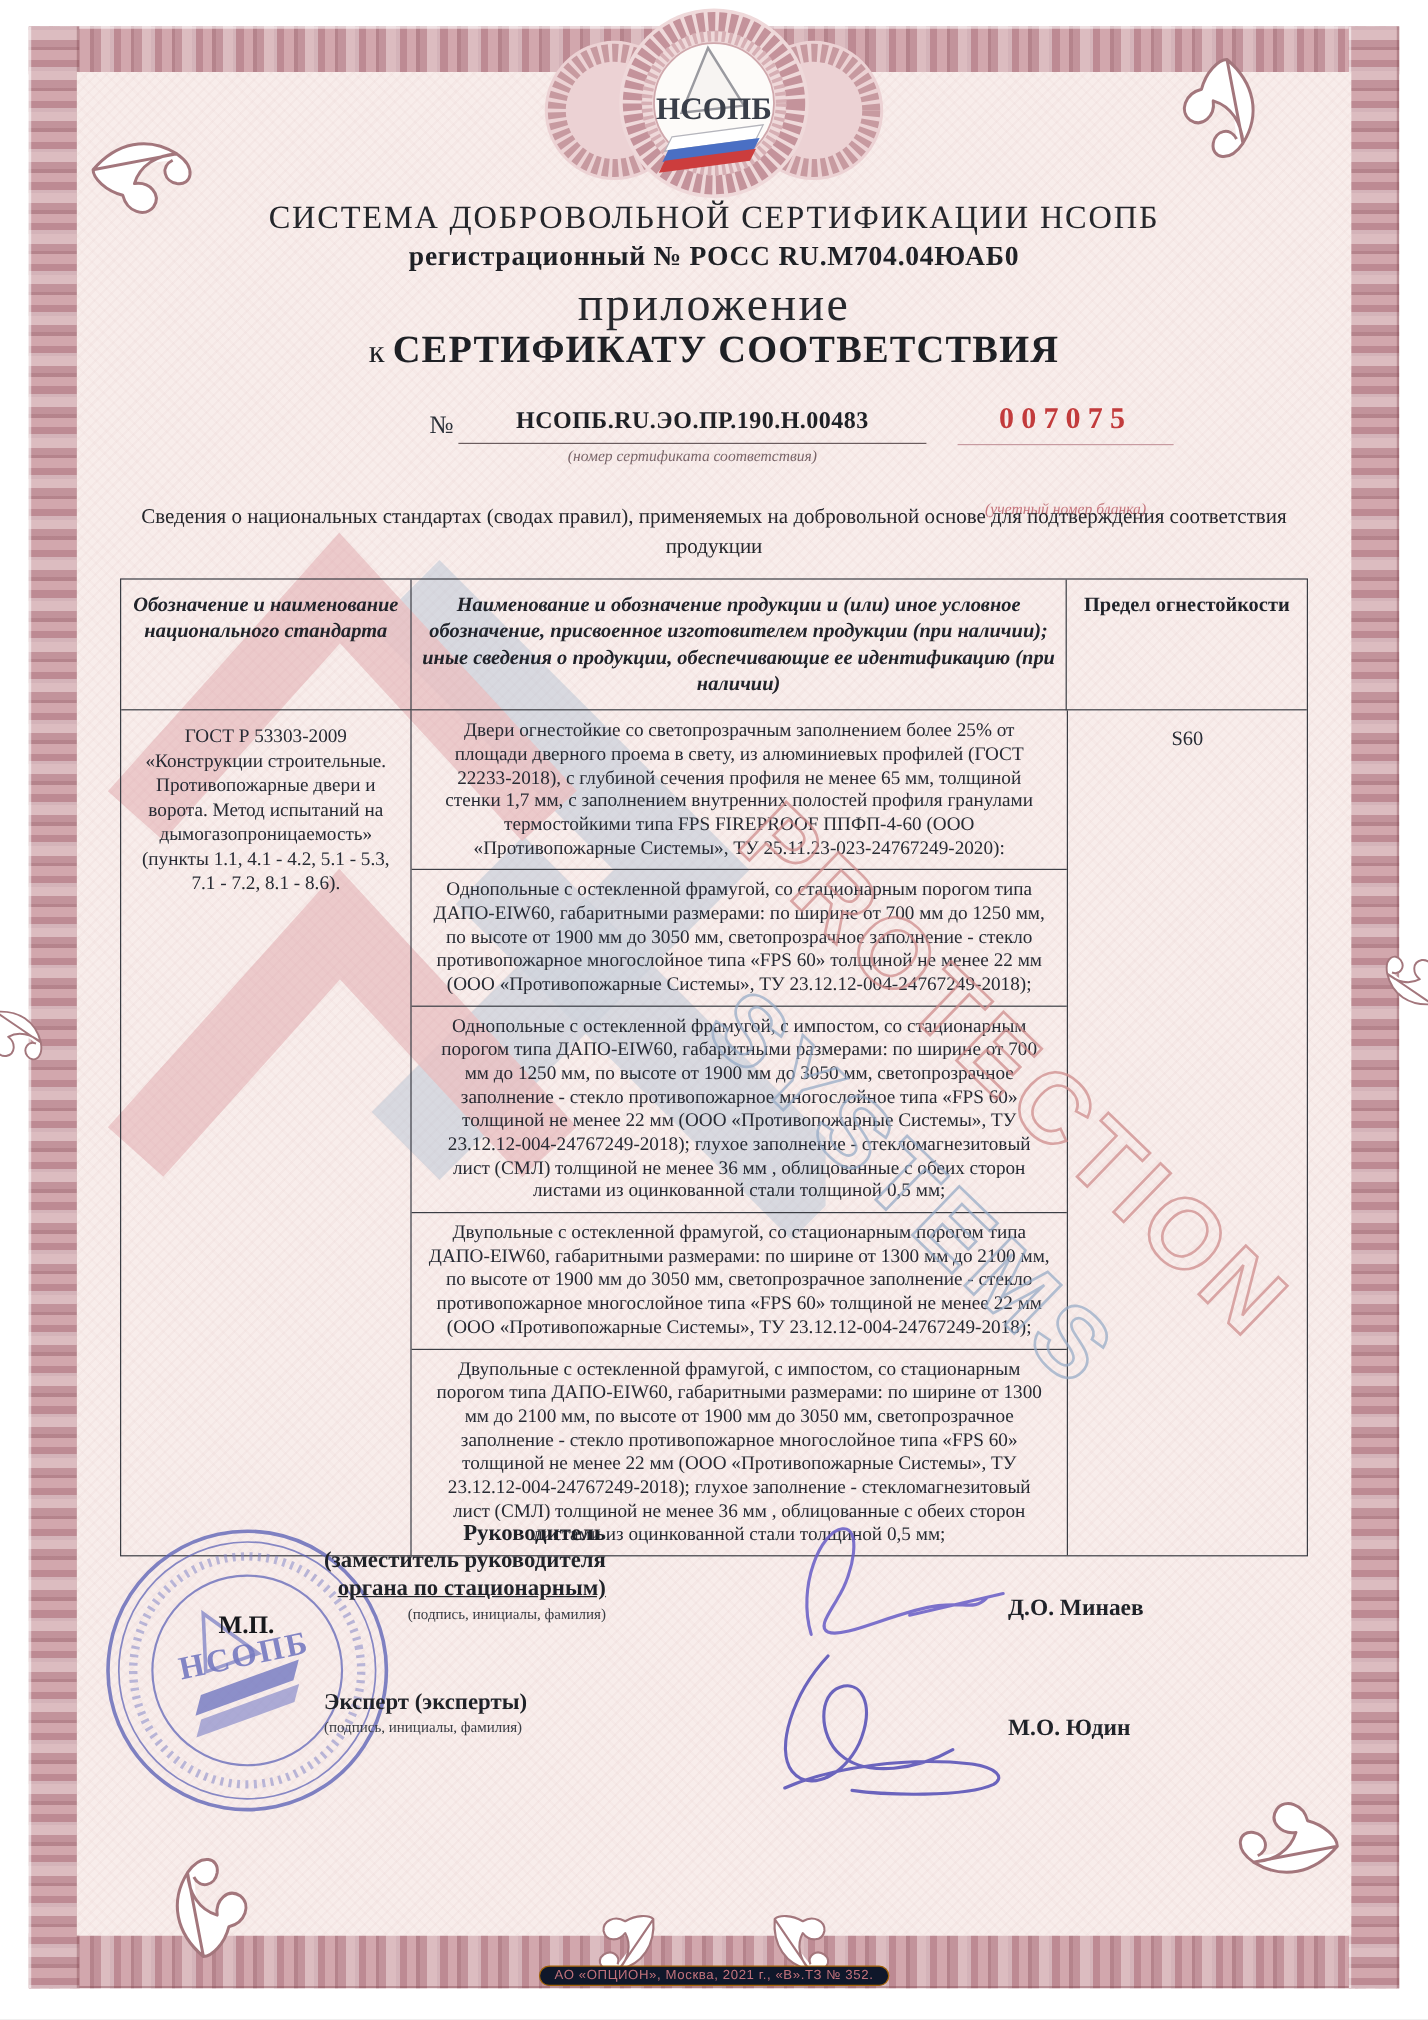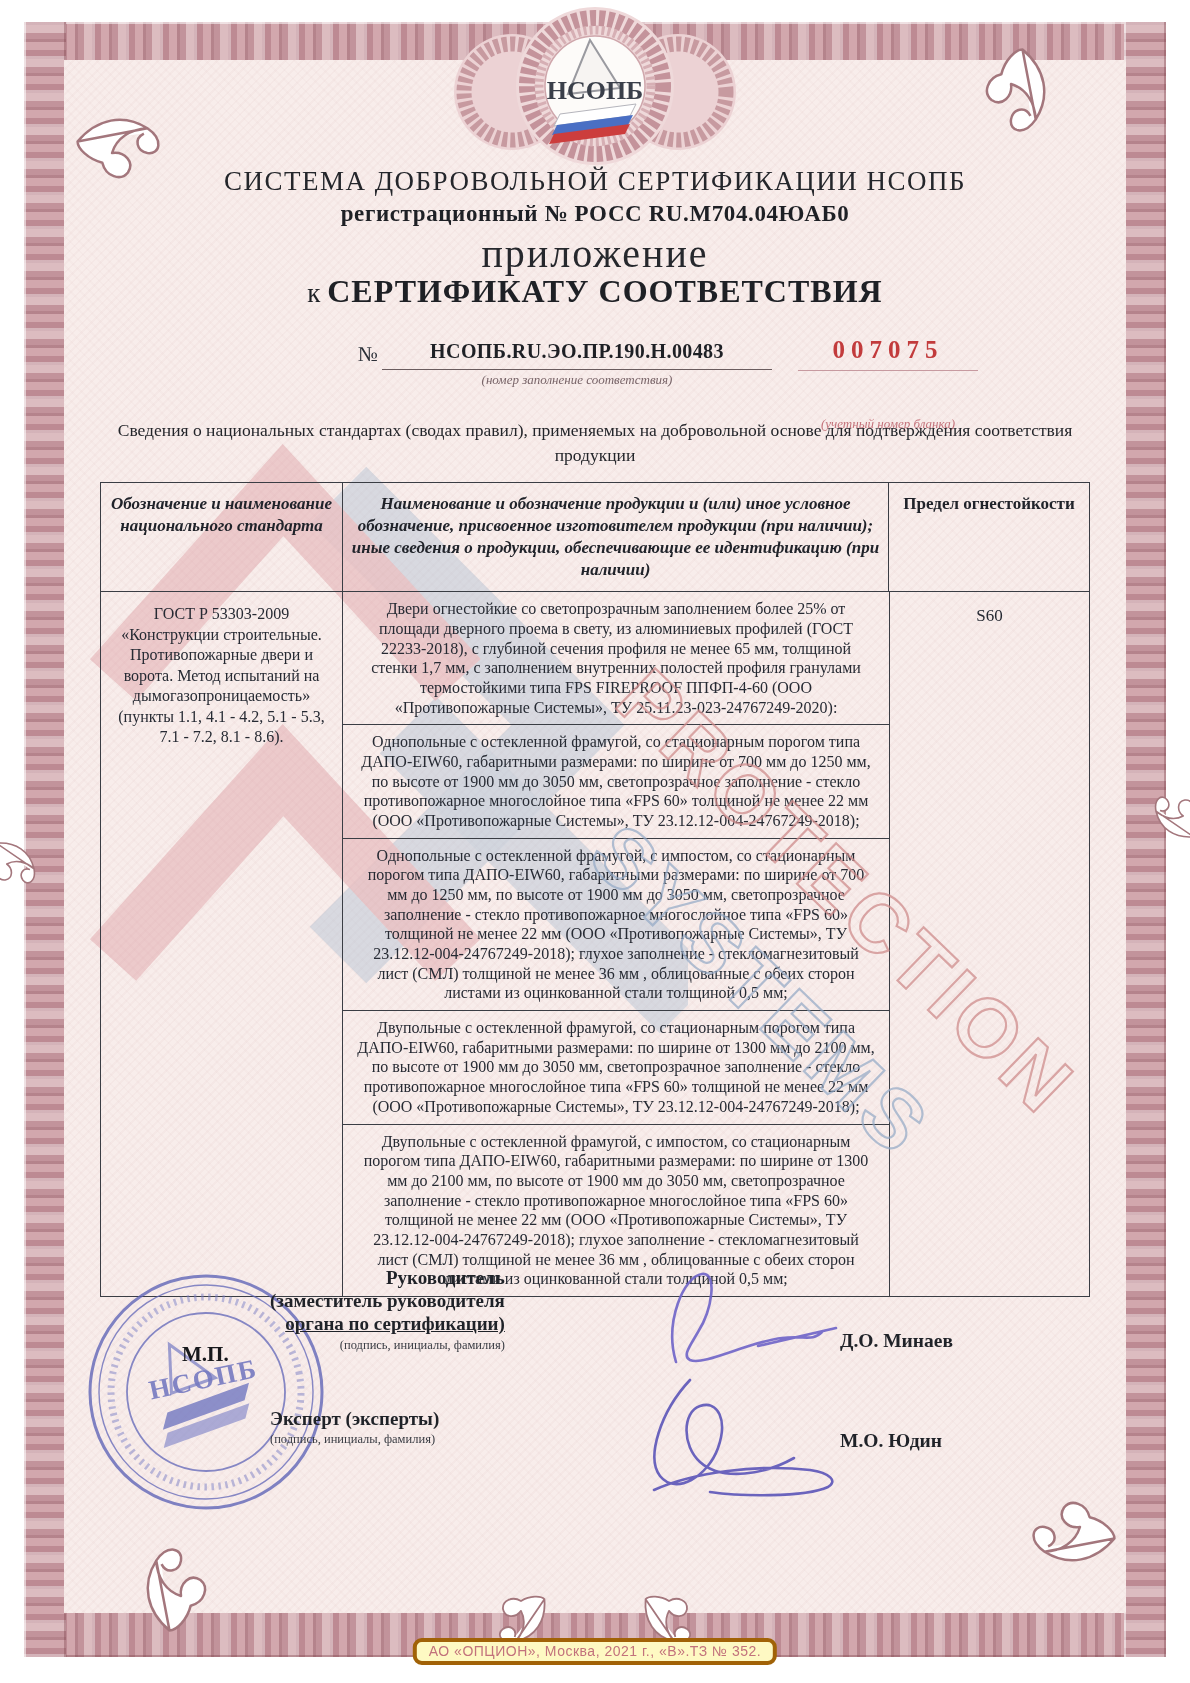--- a/index.html
+++ b/index.html
@@ -87,23 +87,23 @@
   .mp-label{position:absolute;left:146px;top:1342px;z-index:6;
       font-size:21px;font-weight:bold;color:#17181c;margin-left:36px;}
   
   .rosette{position:absolute;left:50%;transform:translateX(-50%);top:4px;z-index:4;}
   .logo-wm{position:absolute;left:88px;top:425px;z-index:2;opacity:.5;}
   .text-wm{position:absolute;left:0;top:0;width:1190px;height:1683px;z-index:4;pointer-events:none;}
   .stamp{position:absolute;left:80px;top:1266px;z-index:5;opacity:.92;}
   .sigs{position:absolute;left:598px;top:1262px;z-index:5;}
   .footer-pill{
     position:absolute;left:50%;transform:translateX(-50%);top:1638px;z-index:6;
-    background:#fef9c3;border:4px solid #a16207;border-radius:9px;
+    background:#0f172a;border:1px solid #a16207;border-radius:9px;
     padding:1px 12px 2px;font-family:"Liberation Sans", sans-serif;
-    font-size:14px;letter-spacing:.5px;color:#c2727c;white-space:nowrap;
+    font-size:11px;letter-spacing:.5px;color:#c2727c;white-space:nowrap;
   }
   .orns{position:absolute;left:0;top:0;width:1190px;height:1683px;z-index:2;pointer-events:none;}
 </style>
 </head>
 <body>
 
 <div class="page">
 
   <div class="band h top"></div>
   <div class="band h bottom"></div>
@@ -155,21 +155,21 @@
     <text transform="translate(585 860) rotate(44)" font-family="Liberation Sans, sans-serif" font-weight="bold" font-size="82" letter-spacing="6" fill="none" stroke="#93a9c6" stroke-width="2.2" opacity="0.7">SYSTEMS</text>
   </svg>
 
   <div class="abs sys-title">СИСТЕМА ДОБРОВОЛЬНОЙ СЕРТИФИКАЦИИ НСОПБ</div>
   <div class="abs reg-line">регистрационный № РОСС RU.M704.04ЮАБ0</div>
   <div class="abs doc-line1">приложение</div>
   <div class="abs doc-line2"><span class="small-k">к </span><span class="caps">СЕРТИФИКАТУ СООТВЕТСТВИЯ</span></div>
 
   <div class="num-sign">№</div>
   <div class="cert-num">НСОПБ.RU.ЭО.ПР.190.Н.00483</div>
-  <div class="cert-cap">(номер заполнение соответствия)</div>
+  <div class="cert-cap">(номер сертификата соответствия)</div>
   <div class="blank-num">007075</div>
   <div class="blank-cap">(учетный номер бланка)</div>
 
   <div class="abs intro">
     <span class="inner-w">Сведения о национальных стандартах (сводах правил), применяемых на добровольной основе для подтверждения соответствия продукции</span>
   </div>
 
   <div class="cert-table">
     <div class="th b-r">Обозначение и наименование национального стандарта</div>
     <div class="th b-r">Наименование и обозначение продукции и (или) иное условное обозначение, присвоенное изготовителем продукции (при наличии); иные сведения о продукции, обеспечивающие ее идентификацию (при наличии)</div>
@@ -201,21 +201,21 @@
   <div class="mp-label">М.П.</div>
 
   <svg class="sigs" width="290" height="240" viewBox="0 0 290 240">
     <path d="M78 100 C66 60 86 14 104 12 C120 10 114 48 100 70 C92 84 84 94 92 98 C106 104 150 80 184 76 C206 73 214 80 224 70 M160 84 L238 66" fill="none" stroke="#6e63c8" stroke-width="2.6" stroke-linecap="round" opacity="0.9"></path>
     <path d="M92 118 C62 150 48 196 62 214 C78 234 110 214 120 186 C130 158 120 138 102 144 C84 150 84 184 102 200 C124 220 168 212 196 196 M56 228 C96 210 160 202 212 208 C232 211 240 219 230 225 C206 236 140 234 112 230" fill="none" stroke="#5b54b8" stroke-width="2.6" stroke-linecap="round" opacity="0.9"></path>
   </svg>
 
   <div class="role-block">
     <div>Руководитель</div>
     <div>(заместитель руководителя</div>
-    <div class="u">органа по сертификации)</div>
+    <div class="u">органа по стационарным)</div>
     <div class="cap-small">(подпись, инициалы, фамилия)</div>
   </div>
   <div class="name head">Д.О. Минаев</div>
 
   <div class="expert-block">
     <div class="u">Эксперт (эксперты)</div>
     <div class="cap-small">(подпись, инициалы, фамилия)</div>
   </div>
   <div class="name expert">М.О. Юдин</div>
 

